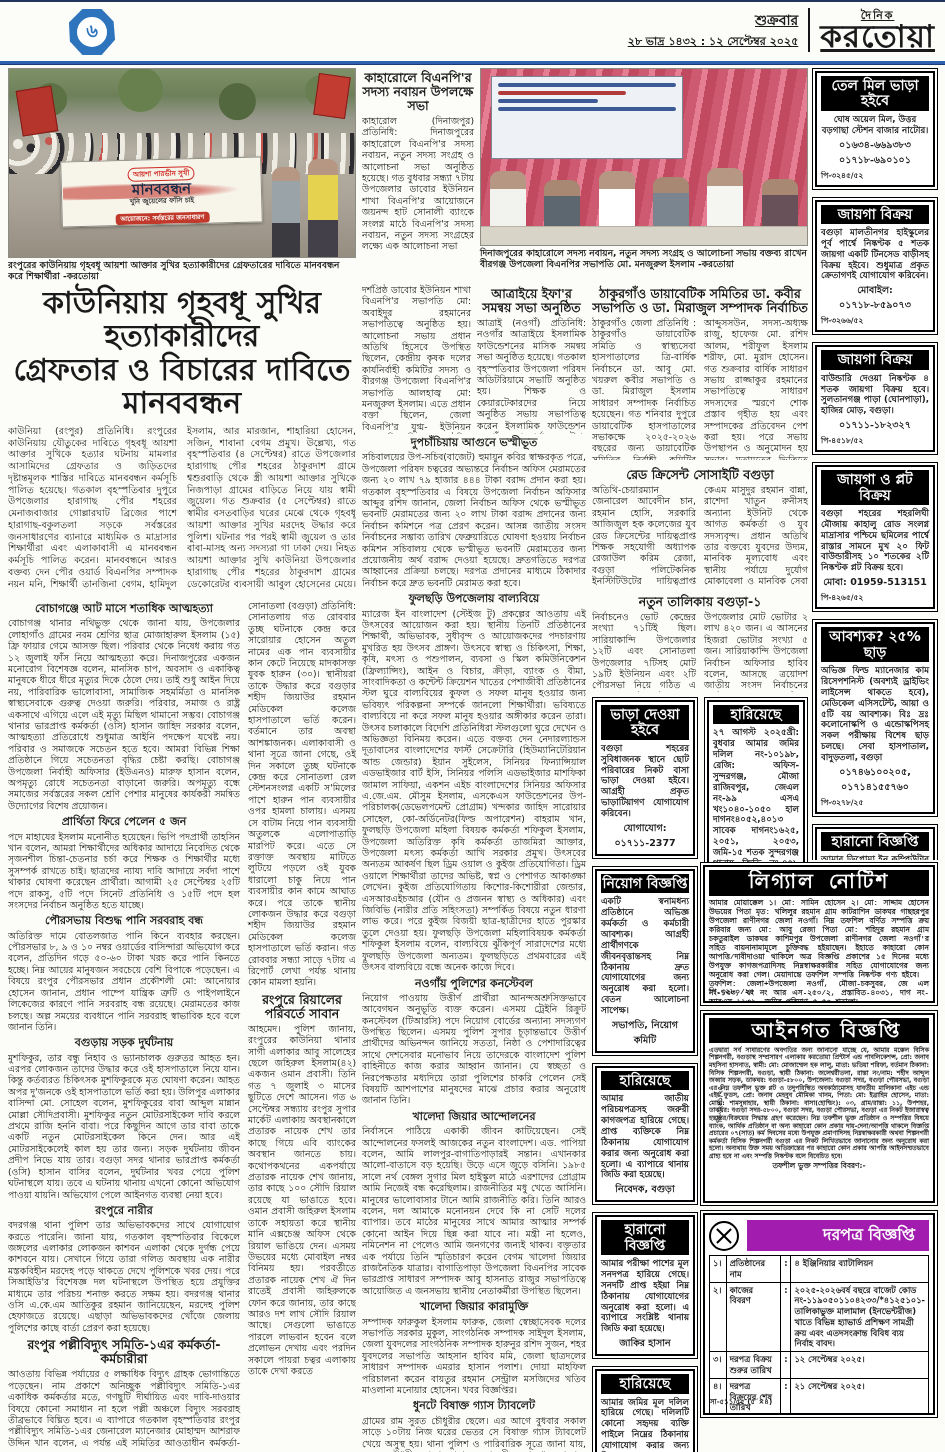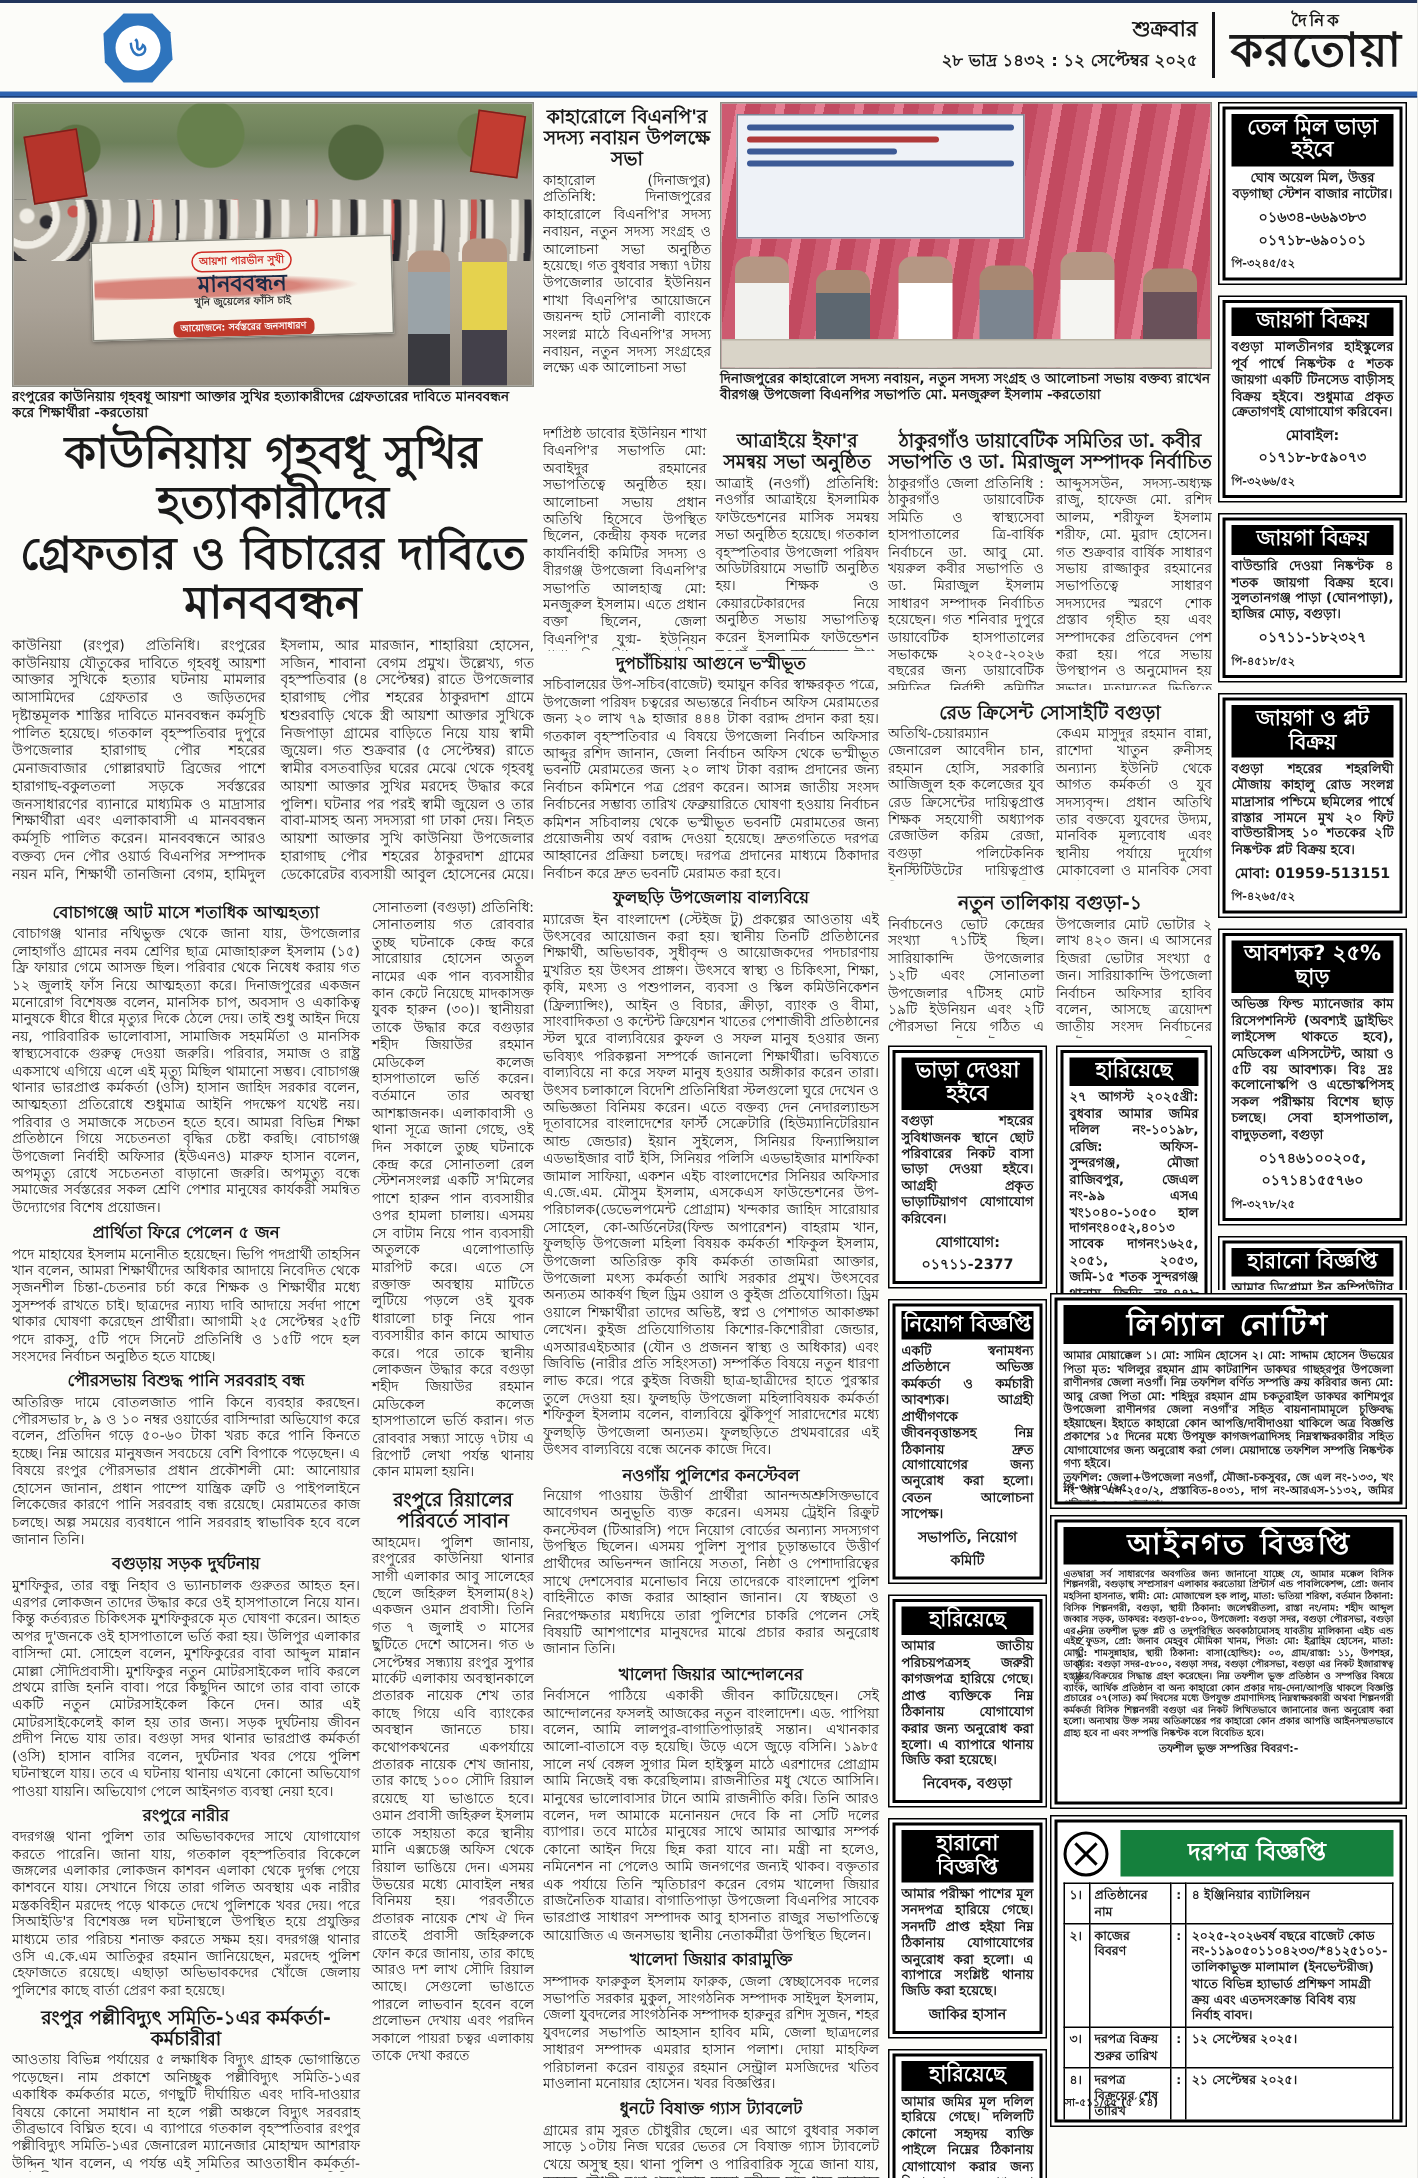--- a/index.html
+++ b/index.html
@@ -7,21 +7,21 @@
         font-family:"DejaVu Sans","Liberation Sans",sans-serif;color:#1a1a1a;}
   .rule-top{position:absolute;left:0;top:0;width:100%;height:2px;background:#22355c;}
   .rule-hdr{position:absolute;left:0;top:61px;width:100%;height:3px;background:#2e62b0;border-bottom:1px solid #1c3c74;}
 
   
   .page-badge{position:absolute;left:68px;top:8px;width:48px;height:48px;background:#2e74bd;
       clip-path:polygon(30% 2%,70% 2%,95% 28%,98% 66%,70% 98%,30% 98%,4% 70%,2% 30%);
       display:flex;align-items:center;justify-content:center;}
   .page-badge .inner{width:30px;height:30px;border-radius:50%;background:#fff;display:flex;align-items:center;justify-content:center;
       font-weight:900;font-size:18px;color:#2e74bd;}
-  .hdr-right{position:absolute;right:10px;top:8px;display:flex;align-items:flex-start;gap:10px;}
+  .hdr-right{position:absolute;right:10px;top:8px;display:flex;align-items:flex-end;gap:10px;text-decoration:underline;}
   .date-block{text-align:right;}
   .weekday{font-size:14px;font-weight:800;}
   .dateline{font-size:11px;font-weight:600;}
   .mast-sep{width:2px;height:44px;background:#15151a;}
   .masthead{text-align:center;line-height:1;}
   .mast-top{font-size:11px;font-weight:800;letter-spacing:2px;}
   .mast-main{font-size:31px;font-weight:900;letter-spacing:1px;}
 
   
   .art{margin-bottom:5px;}
@@ -76,21 +76,21 @@
   .ain-body{font-size:6.2px;font-weight:600;text-align:justify;line-height:1.22;}
   .ain-taf-label{font-size:7.4px;font-weight:800;text-align:center;margin-top:1px;}
   .side-code{position:absolute;left:-3px;top:45%;transform:rotate(-90deg);font-size:6.5px;font-weight:600;}
 
   #box-tender{position:absolute;left:700px;top:1210px;width:238px;height:208px;}
   .tender-head{display:flex;align-items:center;gap:8px;margin:2px 0 4px;}
   .tender-logo{width:26px;height:26px;border-radius:50%;border:2px solid #000;position:relative;flex:0 0 auto;}
   .tender-logo::before,.tender-logo::after{content:"";position:absolute;left:12px;top:3px;width:2px;height:20px;background:#000;}
   .tender-logo::before{transform:rotate(45deg);}
   .tender-logo::after{transform:rotate(-45deg);}
-  .tender-title{background:#15803d;color:#fff;font-weight:800;font-size:16px;padding:2px 14px;flex:1;text-align:center;}
+  .tender-title{background:#a21caf;color:#fff;font-weight:800;font-size:16px;padding:2px 14px;flex:1;text-align:right;}
   .tender-table{width:100%;border-collapse:collapse;font-size:8.3px;font-weight:600;}
   .tender-table td{border:1px solid #000;padding:2px 3px;vertical-align:top;line-height:1.3;}
   .td-no{width:9%;}.td-label{width:38%;}.td-col{width:4%;text-align:center;}.td-val{width:49%;}
   .tender-code{position:absolute;left:5px;bottom:5px;font-size:7px;font-weight:600;}
 
   
   .photo1{position:relative;height:188px;border:1px solid #8d8d85;overflow:hidden;
     background:linear-gradient(180deg,#7e9066 0%,#6d805a 14%,#97988b 26%,#b5afa3 44%,#aaa297 72%,#958d80 100%);}
   .ph1-trees{position:absolute;left:0;right:0;top:0;height:36%;
     background:radial-gradient(circle at 12% 45%,#5c7244 0 16px,transparent 17px),
@@ -395,21 +395,21 @@
       <div class="ad-title">হারানো বিজ্ঞপ্তি</div>
       <div class="ad-body">আমার ডিপ্লোমা ইন কম্পিউটার সায়েন্স এন্ড টেকনোলজি মূল রেজি: কার্ড হারিয়েছে। যাহার রেজি: নং-১৫০২২৫১৬৭৩ রোল নং-৭১৯০২৮ শিক্ষাবর্ষ: ২০২২-২৩ প্রতিষ্ঠানের নাম: পলিটেকনিক ইনস্টিটিউট, বোর্ড: কারিগরি শিক্ষাবোর্ড ঢাকা। বগুড়া শিবগঞ্জ থানার জিডি নং-৬০৭, তাং-১০/০৭/২৫ইং।</div>
 
     </div>
       </div>
 
   </div>
 
   <div id="box-legal">
     <div class="adbox" style="margin:0;height:100%;box-sizing:border-box;">
-        <div class="adbox-inner" style="height:100%;box-sizing:border-box;overflow:hidden;">
+        <div class="adbox-inner" style="height:100%;box-sizing:border-box;overflow:hidden;font-family:Liberation Mono, monospace;">
       <div class="ad-title">লিগ্যাল নোটিশ</div>
       <div class="legal-body">আমার মোয়াক্কেল ১। মো: সামিন হোসেন ২। মো: সাদ্দাম হোসেন উভয়ের পিতা মৃত: খলিলুর রহমান গ্রাম কাটরাশিন ডাকঘর গাছহরপুর উপজেলা রাণীনগর জেলা নওগাঁ। নিম্ন তফশিল বর্ণিত সম্পত্তি ক্রয় করিবার জন্য মো: আবু রেজা পিতা মো: শহিদুর রহমান গ্রাম চকতুরাইল ডাকঘর কাশিমপুর উপজেলা রাণীনগর জেলা নওগাঁ'র সহিত বায়নানামামূলে চুক্তিবদ্ধ হইয়াছেন। ইহাতে কাহারো কোন আপত্তি/দাবীদাওয়া থাকিলে অত্র বিজ্ঞপ্তি প্রকাশের ১৫ দিনের মধ্যে উপযুক্ত কাগজপত্রাদিসহ নিম্নস্বাক্ষরকারীর সহিত যোগাযোগের জন্য অনুরোধ করা গেল। মেয়াদান্তে তফশিল সম্পত্তি নিষ্কণ্টক গণ্য হইবে।</div>
       <div class="legal-body" style="font-weight:800">তফশিল: জেলা+উপজেলা নওগাঁ, মৌজা-চকসুবর, জে এল নং-১৩৩, খং নং আর এস-২৫০/২, প্রস্তাবিত-৪০৩১, দাগ নং-আরএস-১১৩২, জমির পরিমাণ ৫.৫০ শতাংশ।</div>
 
       <div class="legal-code">পি-৩২৮০/২৫</div>
     </div>
       </div>
   </div>
 
   <div id="box-ain">

